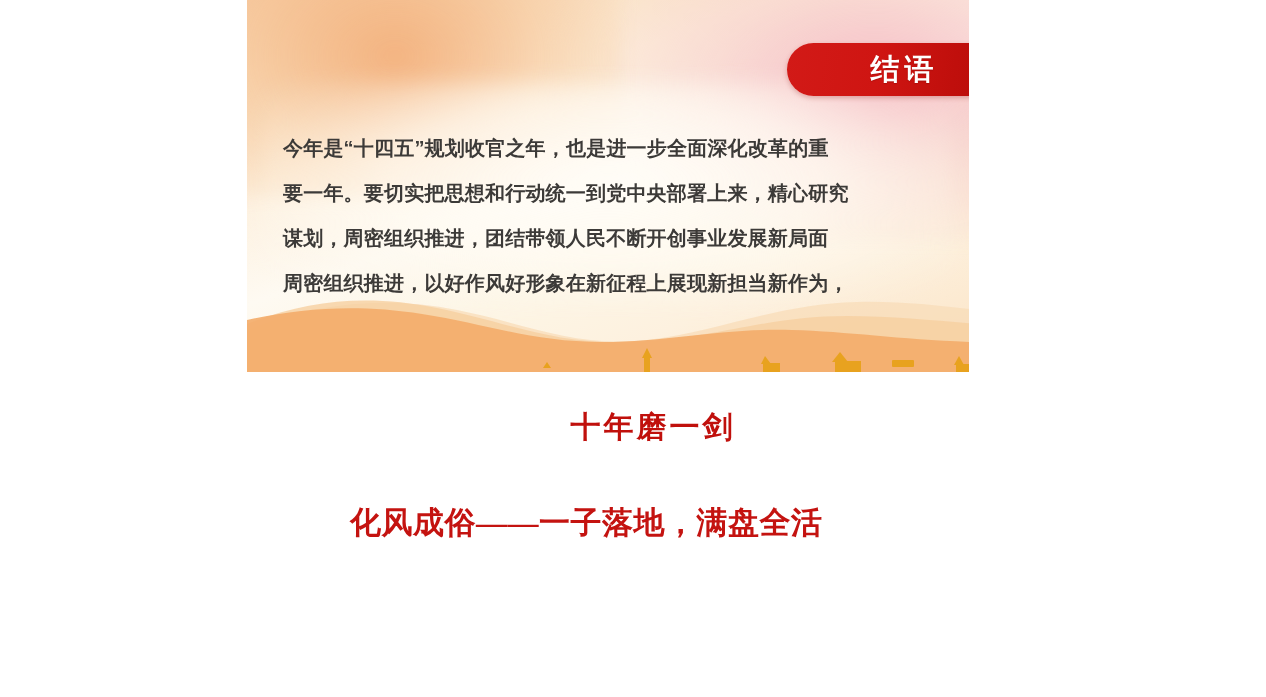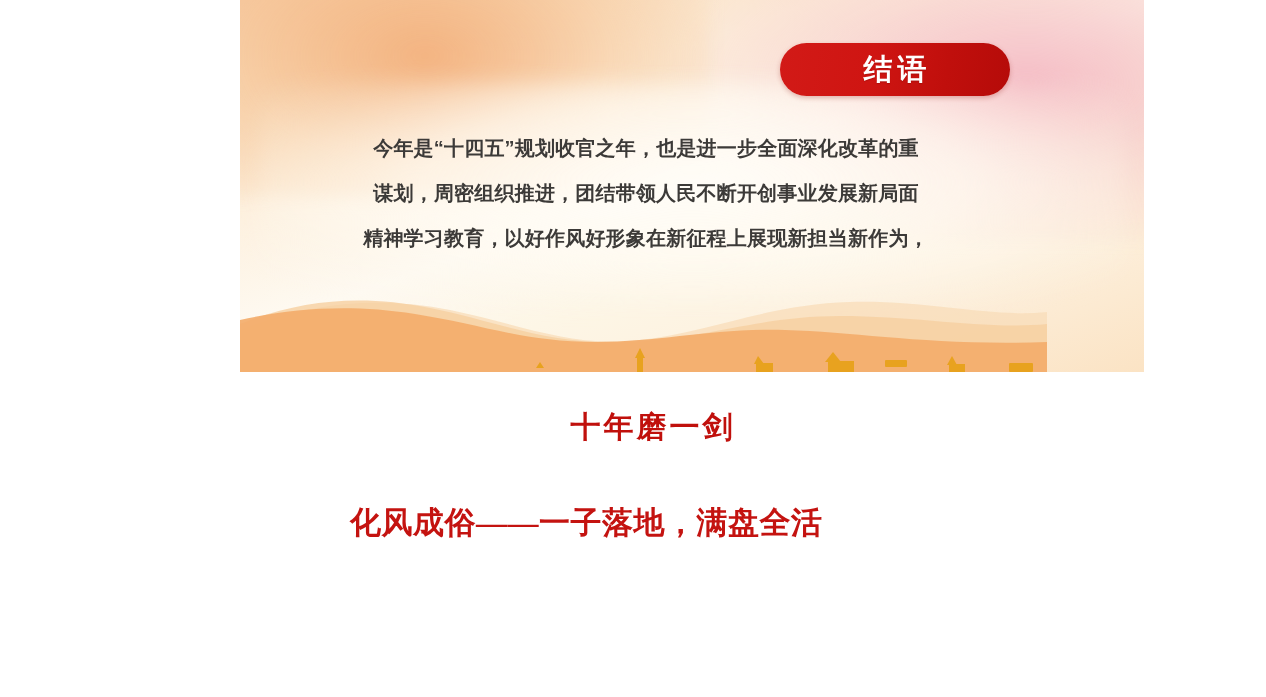--- a/index.html
+++ b/index.html
@@ -11,27 +11,26 @@
     width: 1266px;
     height: 697px;
     position: relative;
     overflow: hidden;
     font-family: "Liberation Sans", "DejaVu Sans", sans-serif;
   }
 
   
   #poster-card {
     position: absolute;
-    left: 240px;
+    left: 247px;
     top: 0px;
-    width: 904px;
+    width: 722px;
     height: 372px;
     overflow: hidden;
     background: #fdf6ec;
-    text-align: center;
   }
   
   #poster-bg-base {
     position: absolute;
     inset: 0;
     background:
       linear-gradient(160deg,
         #f6c8a0 0%,
         #f8d9b8 12%,
         #fdf0de 30%,
@@ -228,22 +227,23 @@
       <path d="M300,16 L304,22 L296,22 Z"></path>
     </g>
   </svg>
 
   <div id="title-badge">
     <span id="title-badge-label">结语</span>
   </div>
 
   <div id="poster-body">
     <div class="poster-line">今年是“十四五”规划收官之年，也是进一步全面深化改革的重</div>
+    <div class="poster-line">要一年。要切实把思想和行动统一到党中央部署上来，精心研究</div>
     <div class="poster-line">谋划，周密组织推进，团结带领人民不断开创事业发展新局面</div>
-    <div class="poster-line">精神学习教育，以好作风好形象在新征程上展现新担当新作为，</div>
+    <div class="poster-line">周密组织推进，以好作风好形象在新征程上展现新担当新作为，</div>
   </div>
 </div>
 
 <div id="headline">
   <span id="headline-text">十年磨一剑</span>
 </div>
 
 <div id="slogan-block">
   <div class="slogan-line">化风成俗——一子落地，满盘全活</div>
 </div>

